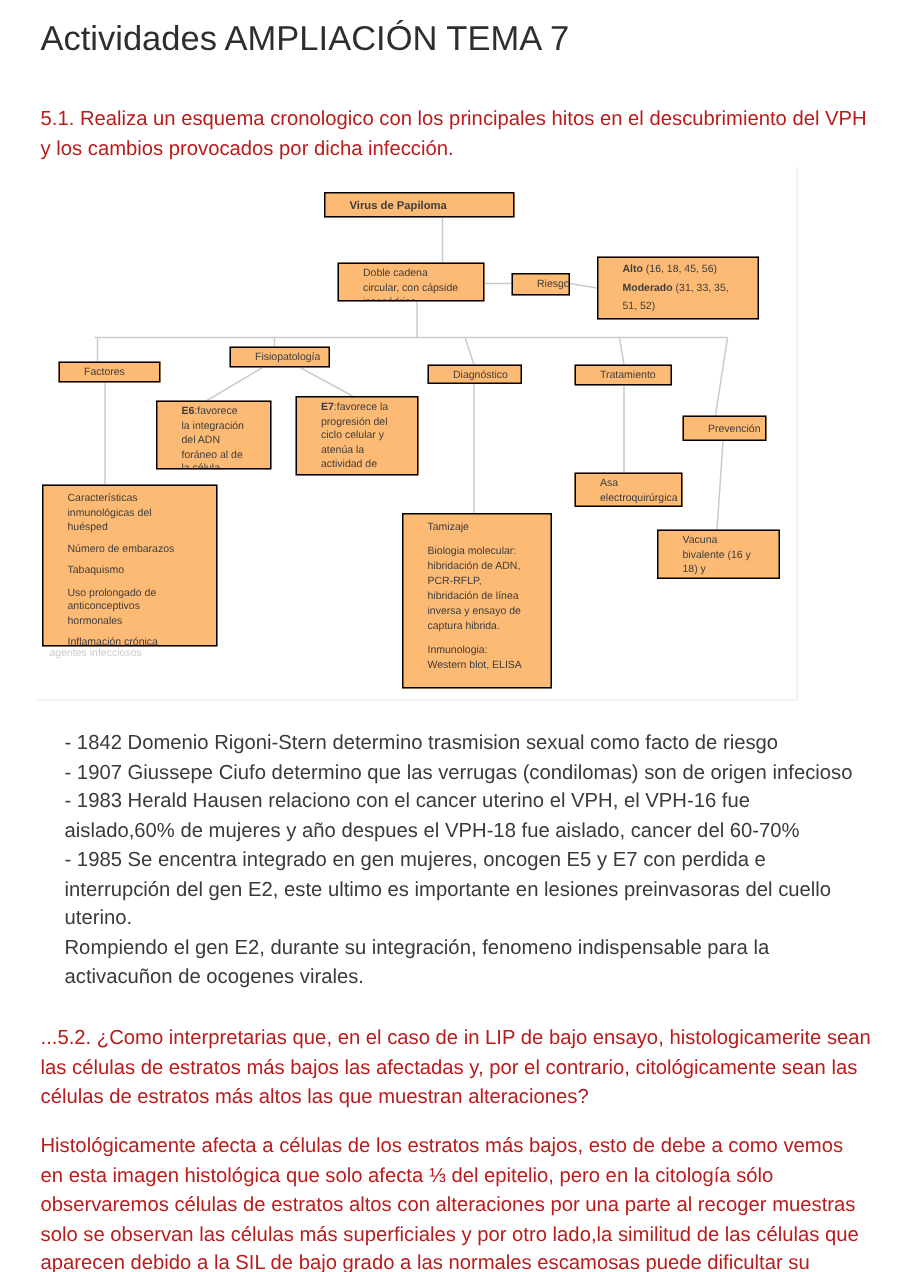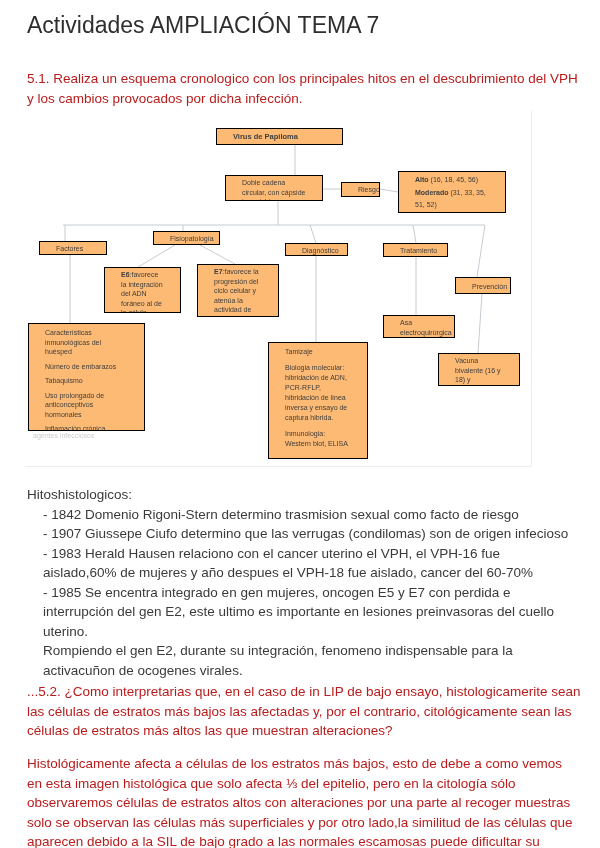--- a/index.html
+++ b/index.html
@@ -124,21 +124,20 @@
   <div class="dbox box-tamizaje">
     <p>Tamizaje</p>
     <p>Biologia molecular: hibridación de ADN, PCR-RFLP, hibridación de línea inversa y ensayo de captura hibrida.</p>
     <p>Inmunologia: Western blot, ELISA</p>
   </div>
 
   <div class="dbox box-vacuna">Vacuna bivalente (16 y 18) y tetravalente (16, 18, 6 y 11).</div>
 </div>
 
 <div class="milestones">
-  <div>Hitoshistologicos:</div>
   <div class="m-lines">- 1842 Domenio Rigoni-Stern determino trasmision sexual como facto de riesgo
 - 1907 Giussepe Ciufo determino que las verrugas (condilomas) son de origen infecioso
 - 1983 Herald Hausen relaciono con el cancer uterino el VPH, el VPH-16 fue
 aislado,60% de mujeres y año despues el VPH-18 fue aislado, cancer del 60-70%
 - 1985 Se encentra integrado en gen mujeres, oncogen E5 y E7 con perdida e
 interrupción del gen E2, este ultimo es importante en lesiones preinvasoras del cuello
 uterino.
 Rompiendo el gen E2, durante su integración, fenomeno indispensable para la
 activacuñon de ocogenes virales.</div>
 </div>

